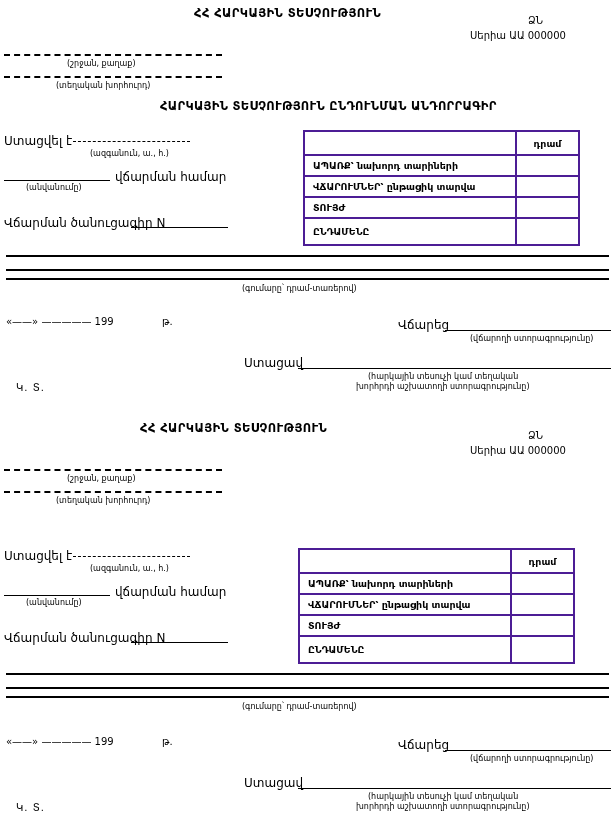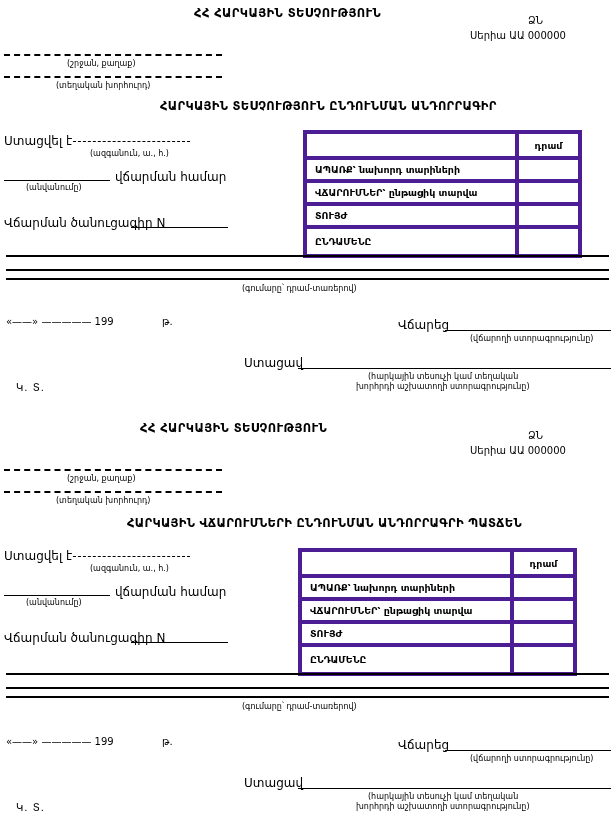--- a/index.html
+++ b/index.html
@@ -73,21 +73,21 @@
     border-top-width: 1px;
   }
 
   
   .tbl {
     position: absolute;
     border-collapse: collapse;
     table-layout: fixed;
   }
   .tbl td {
-    border: 4px solid #4c1d95;
+    border: 2px solid #4c1d95;
     font-size: 9.5px;
     font-weight: bold;
     padding: 0 0 0 8px;
     height: 19px;
     vertical-align: middle;
     white-space: nowrap;
   }
   .tbl td.val {
     padding: 0;
   }
@@ -186,21 +186,20 @@
 
   <div class="t ref" style="left:528px; top:16px;">ՁՆ</div>
   <div class="t ref" style="left:470px; top:31px;">Սերիա ԱԱ 000000</div>
 
   <div class="dashline" style="left:4px; top:54px; width:218px;"></div>
   <div class="t cap" style="left:67px; top:60px;">(շրջան, քաղաք)</div>
 
   <div class="dashline" style="left:4px; top:76px; width:218px;"></div>
   <div class="t cap" style="left:56px; top:82px;">(տեղական խորհուրդ)</div>
 
-  <div class="t heading" style="left:127px; top:103px;">ՀԱՐԿԱՅԻՆ ՎՃԱՐՈՒՄՆԵՐԻ ԸՆԴՈՒՆՄԱՆ ԱՆԴՈՐՐԱԳՐԻ ՊԱՏՃԵՆ</div>
 
   <div class="t fld" style="left:4px; top:135px;">Ստացվել է</div>
   <div class="dashline fine" style="left:73px; top:141px; width:117px;"></div>
   <div class="t cap" style="left:90px; top:150px;">(ազգանուն, ա., հ.)</div>
 
   <div class="thin" style="left:4px; top:180px; width:106px;"></div>
   <div class="t fld" style="left:115px; top:171px;">վճարման համար</div>
   <div class="t cap" style="left:26px; top:184px;">(անվանումը)</div>
 
   <div class="t fld" style="left:4px; top:217px;">Վճարման ծանուցագիր N</div>

